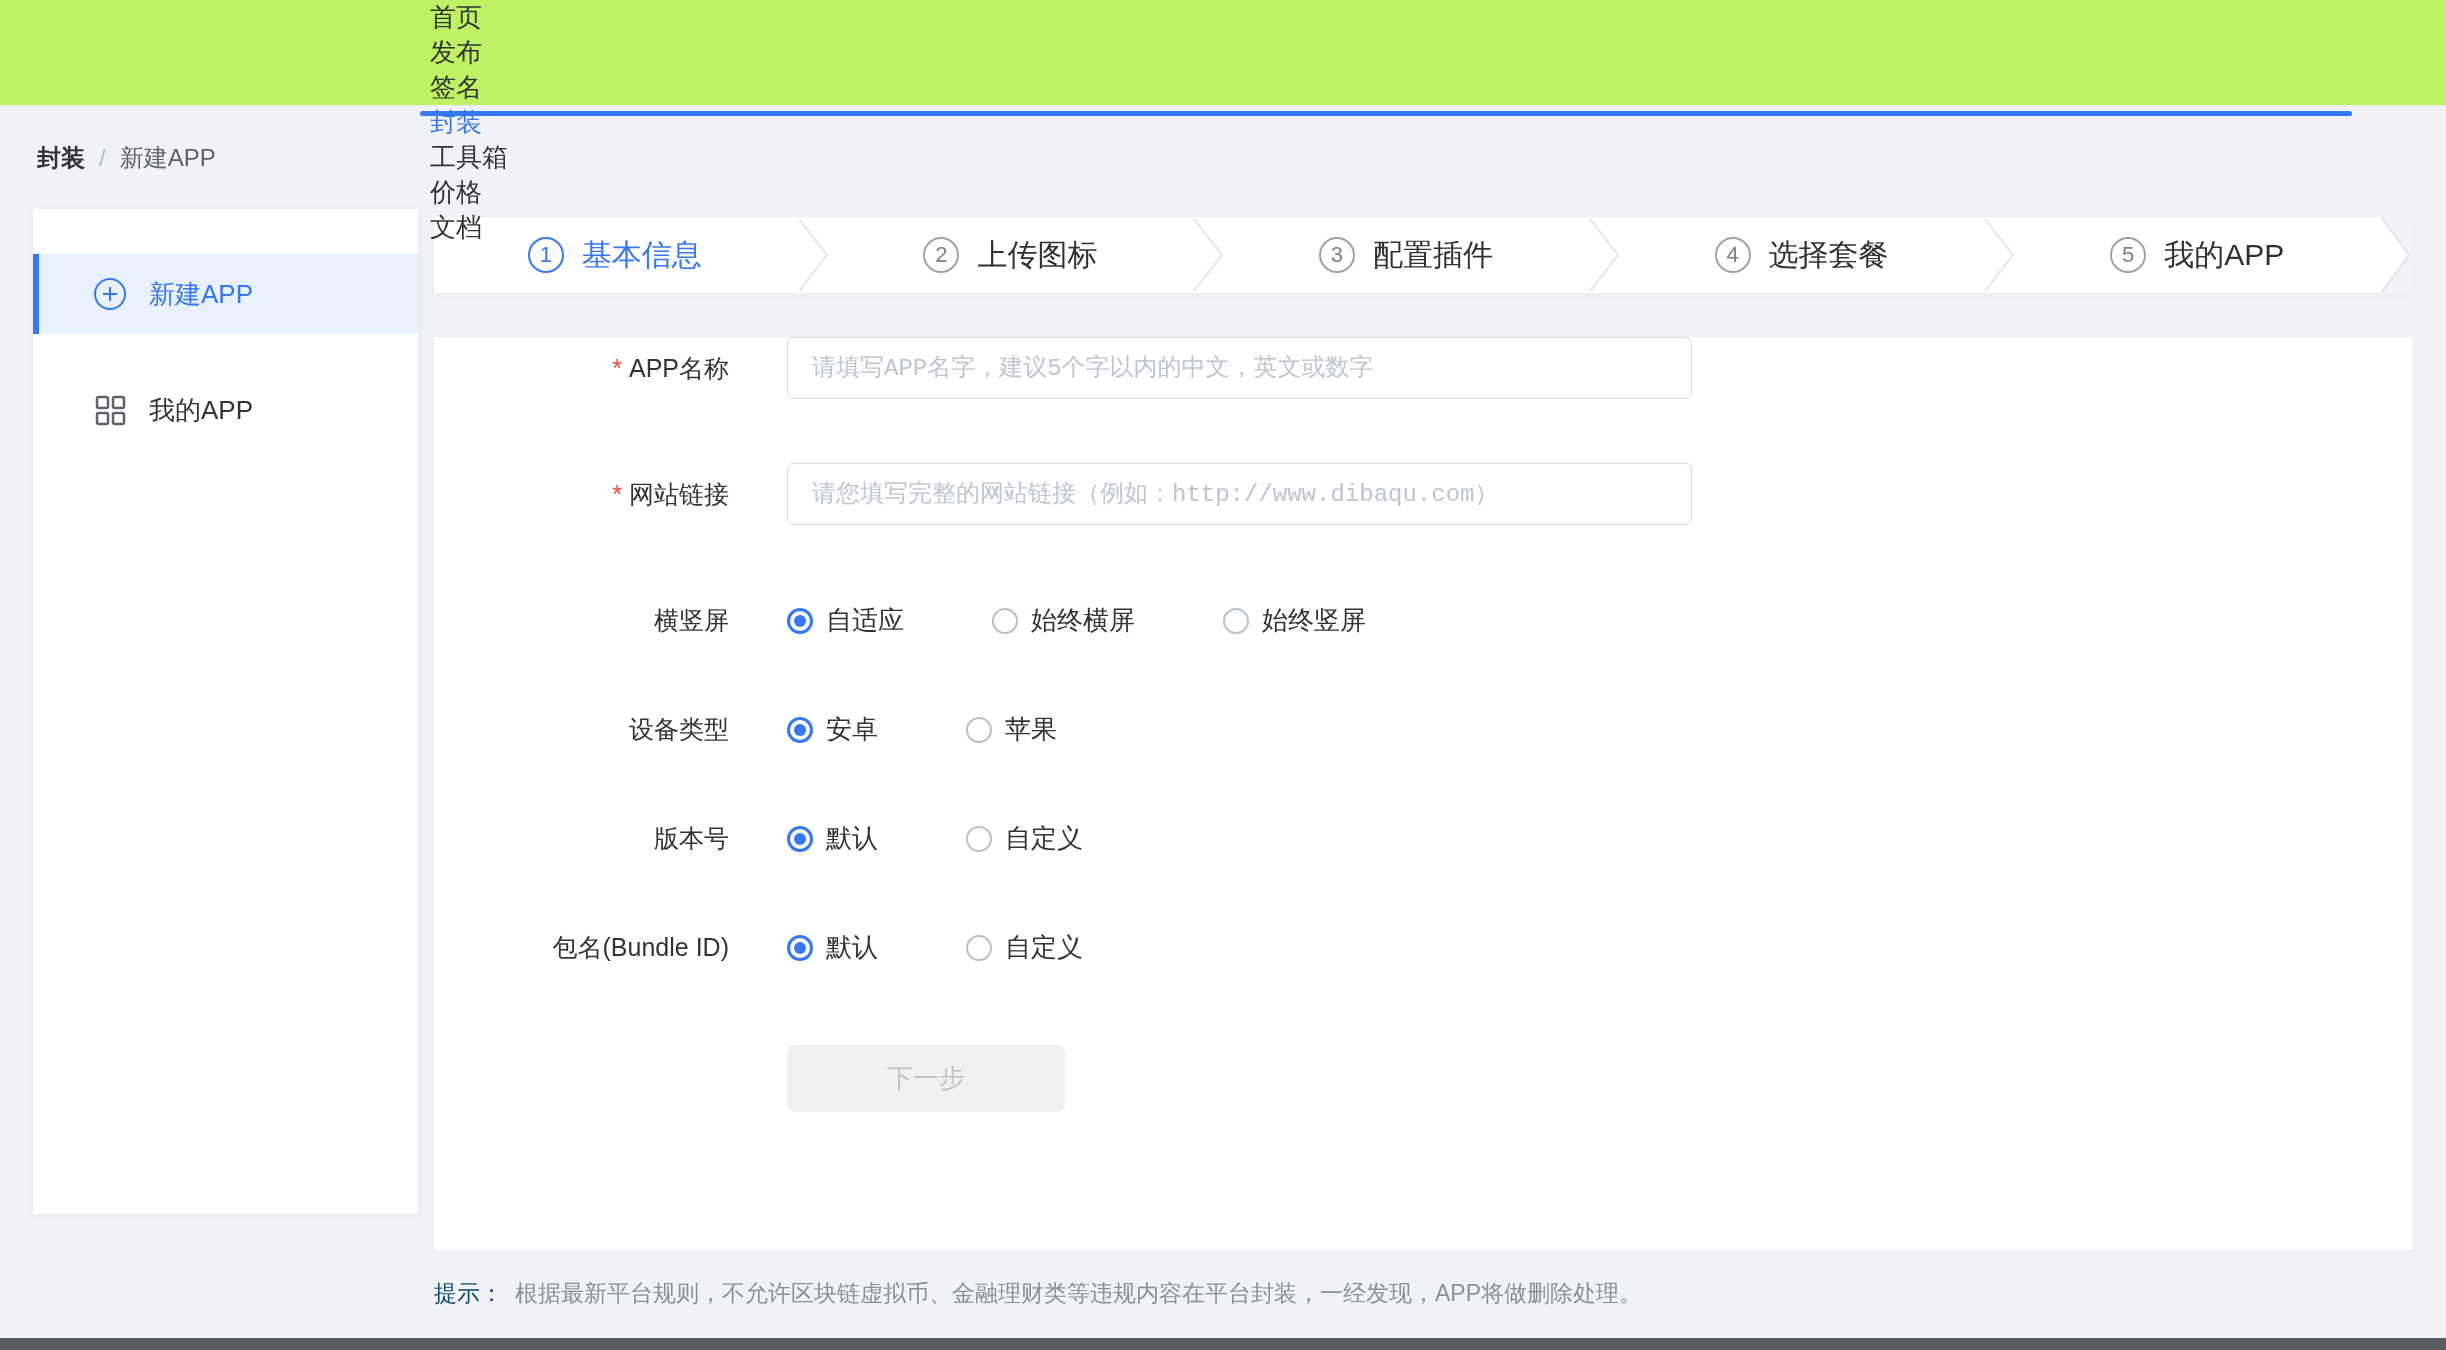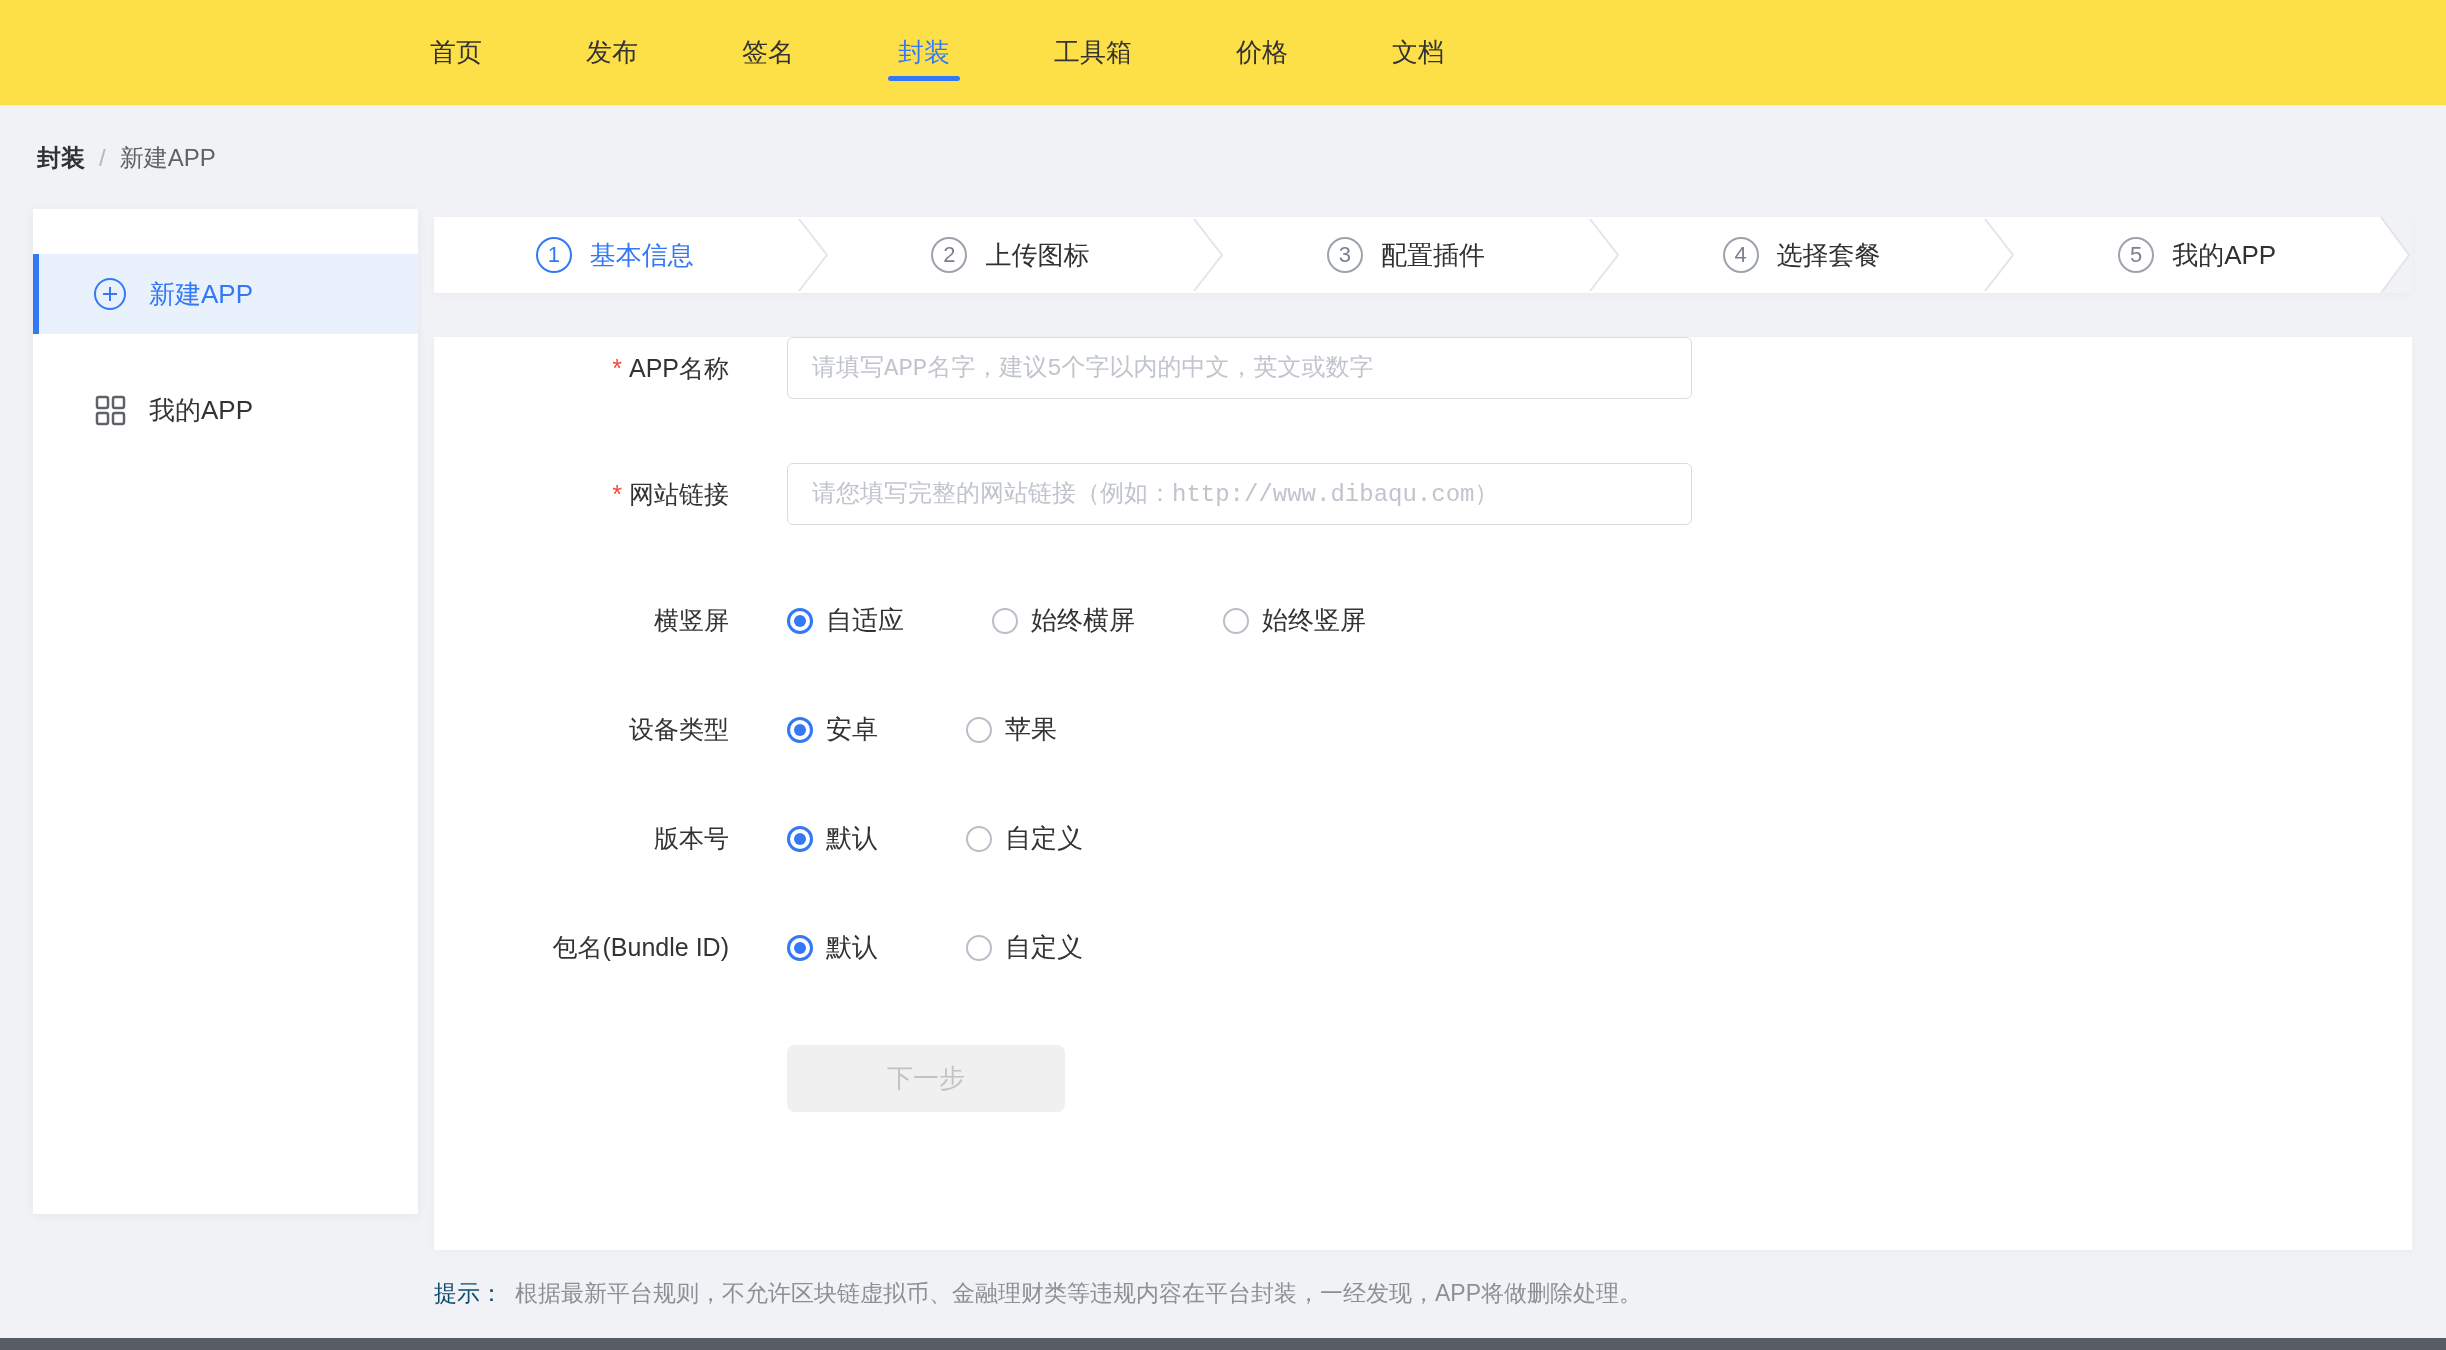--- a/index.html
+++ b/index.html
@@ -8,25 +8,26 @@
     background: #f0f2f5;
     font-family: "Liberation Sans", "DejaVu Sans", sans-serif;
     overflow: hidden;
     position: relative;
     color: #303133;
   }
 
   
   .topnav {
     height: 106px;
-    background: #fde047;
+    background: #bef264;
     border-bottom: 1px solid #eaeaea;
     display: flex;
     align-items: stretch;
     padding-left: 430px;
+    flex-direction: column;
   }
   .nav-item {
     display: flex;
     align-items: center;
     font-size: 26px;
     color: #333333;
     position: relative;
     cursor: pointer;
     margin-right: 104px;
   }
@@ -107,21 +108,21 @@
   .step-circle {
     width: 36px; height: 36px;
     border: 2px solid #9ca3ad;
     border-radius: 50%;
     display: flex; align-items: center; justify-content: center;
     font-size: 22px;
     color: #7c828c;
     margin-right: 18px;
     flex: none;
   }
-  .step-label { font-size: 26px; color: #303133; }
+  .step-label { font-size: 30px; color: #303133; }
   .step.active .step-circle { border-color: #3478f6; color: #3478f6; }
   .step.active .step-label { color: #3478f6; }
   .step-sep { width: 34px; height: 76px; flex: none; }
 
   
   .card {
     background: #ffffff;
     height: 913px;
     box-shadow: 0 2px 8px rgba(0,0,0,0.03);
   }

